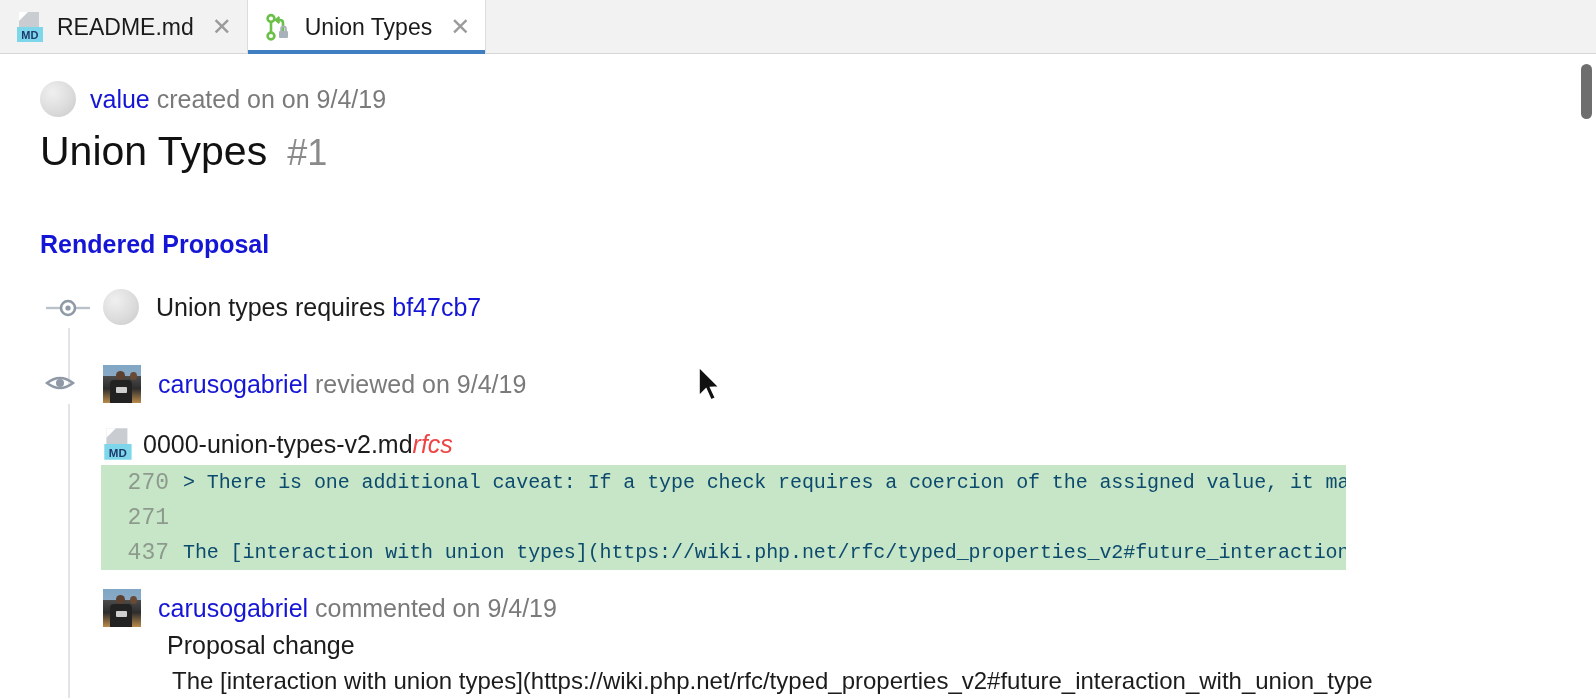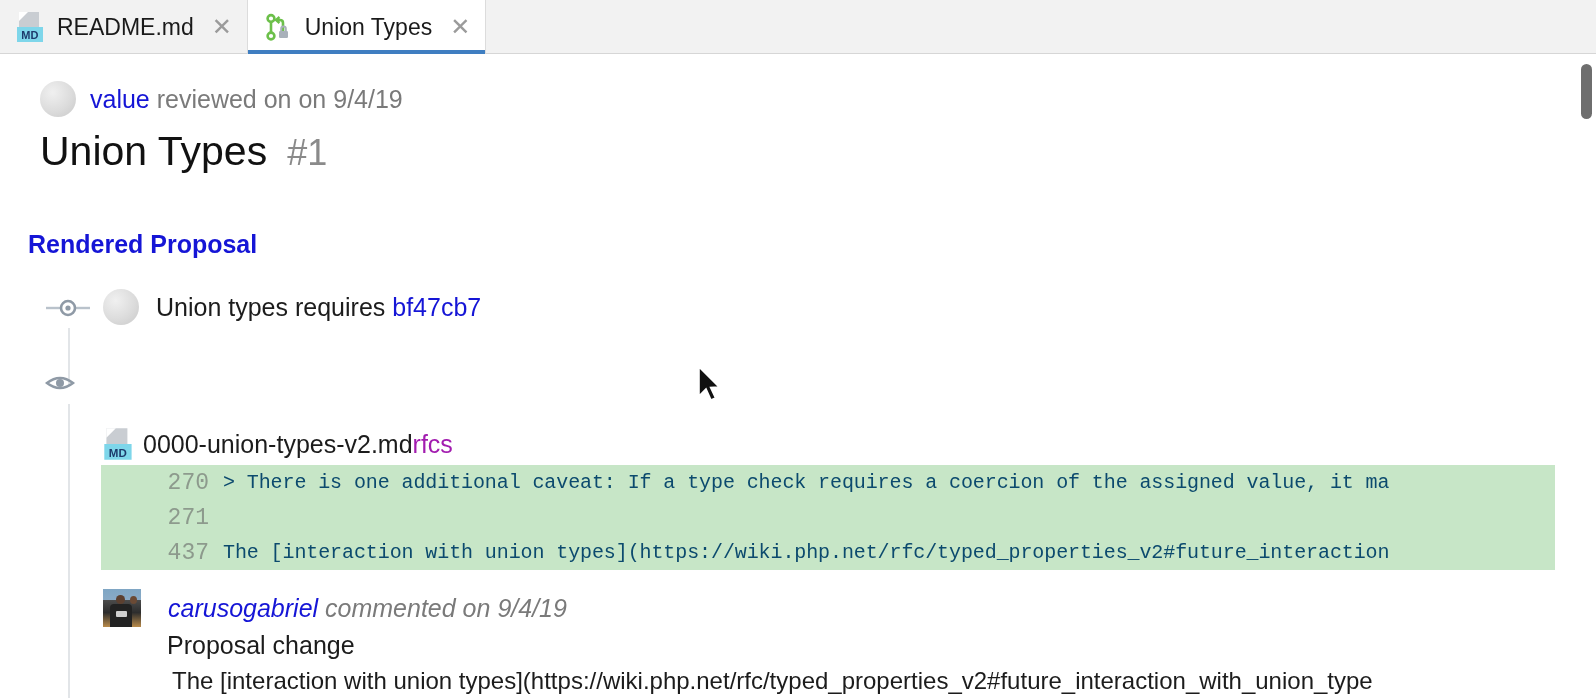--- a/index.html
+++ b/index.html
@@ -120,29 +120,28 @@
     font-size: 24px; color: #1c1c1c;
   }
   .rendered {
     font-size: 25px; font-weight: bold; color: #1515d6;
   }
 
   .commit-text { font-size: 25px; color: #1c1c1c; }
 
   
   .file-hdr { font-size: 25px; color: #1c1c1c; white-space: nowrap; }
-  .file-hdr .repo { color: #a21caf; }
+  .file-hdr .repo { color: #ef4444; font-style: italic; }
 
   
   #diff {
     position: absolute; left: 101px; top: 411px;
-    width: 1454px; height: 105px;
+    width: 1245px; height: 105px;
     background: #c7e6c7;
     overflow: hidden;
-    padding-left: 40px;
   }
   .diff-line { height: 35px; display: flex; align-items: center; white-space: nowrap; }
   .diff-num {
     width: 82px; flex: 0 0 auto; text-align: right; padding-right: 14px;
     font-family: "Liberation Mono", monospace;
     font-size: 23px; color: #8d9a8d;
   }
   .diff-code {
     font-family: "Liberation Mono", monospace;
     font-size: 20px; color: #0c4a6e; letter-spacing: -0.1px;
@@ -197,32 +196,32 @@
 
 <div id="content">
 
   <div class="rail" style="top:274px;height:58px;"></div>
   <div class="rail" style="top:350px;height:294px;"></div>
 
   <div class="row" style="left:40px; top:27px;">
     <span class="avatar-round"></span>
     <span class="hdr-line" style="margin-left:14px;">
       <span class="link">value</span>
-      <span class="muted">reviewed on on</span>
+      <span class="muted">created on on</span>
       <span class="muted">9/4/19</span>
     </span>
   </div>
 
   <div class="row" style="left:40px; top:74px; align-items:baseline;">
     <span class="title-line">Union Types</span>
     <span class="title-num" style="margin-left:20px;">#1</span>
   </div>
 
 
-  <div class="rendered" style="position:absolute; left:28px; top:176px;text-align:center;">Rendered Proposal</div>
+  <div class="rendered" style="position:absolute; left:40px; top:176px;text-align:center;">Rendered Proposal</div>
 
   <div style="position:absolute; left:46px; top:243px;">
     <svg width="44" height="22" viewBox="0 0 44 22">
       <line x1="0" y1="11" x2="14" y2="11" stroke="#b9c2cb" stroke-width="2.4"></line>
       <line x1="30" y1="11" x2="44" y2="11" stroke="#b9c2cb" stroke-width="2.4"></line>
       <circle cx="22" cy="11" r="7" fill="none" stroke="#8f9aa6" stroke-width="2.6"></circle>
       <circle cx="22" cy="11" r="2.6" fill="#8f9aa6"></circle>
     </svg>
   </div>
 
@@ -234,20 +233,33 @@
     </span>
   </div>
 
   <div style="position:absolute; left:45px; top:318px;">
     <svg width="30" height="22" viewBox="0 0 30 22">
       <path d="M2 11 Q15 1 28 11 Q15 21 2 11 Z" fill="none" stroke="#8f9aa6" stroke-width="2.6"></path>
       <circle cx="15" cy="11" r="4" fill="#8f9aa6"></circle>
     </svg>
   </div>
 
+  <div class="row" style="left:103px; top:311px;">
+    <span class="avatar-photo">
+      <span class="head"></span>
+        <span class="head2"></span>
+      <span class="body"></span>
+        <span class="logo"></span>
+    </span>
+    <span class="hdr-line" style="margin-left:17px;">
+      <span class="link">carusogabriel</span>
+      <span class="muted">reviewed on</span>
+      <span class="muted">9/4/19</span>
+    </span>
+  </div>
 
   <div class="row" style="left:104px; top:374px;">
     <span class="md-icon" style="transform:scale(1.05);">
       <span class="page"></span>
       <span class="fold"></span>
       <span class="badge">MD</span>
     </span>
     <span class="file-hdr" style="margin-left:9px;">
       <span>0000-union-types-v2.md</span><span class="repo">rfcs</span>
     </span>
@@ -268,21 +280,21 @@
     </div>
   </div>
 
   <div class="row" style="left:103px; top:535px;">
     <span class="avatar-photo">
       <span class="head"></span>
         <span class="head2"></span>
       <span class="body"></span>
         <span class="logo"></span>
     </span>
-    <span class="hdr-line" style="margin-left:27px;font-style:italic;">
+    <span class="hdr-line" style="margin-left:17px;">
       <span class="link">carusogabriel</span>
       <span class="muted">commented on</span>
       <span class="muted">9/4/19</span>
     </span>
   </div>
 
   <div class="comment-body" style="position:absolute; left:167px; top:577px;">Proposal change</div>
 
   <div class="comment-code" style="position:absolute; left:172px; top:613px;">The [interaction with union types](https://wiki.php.net/rfc/typed_properties_v2#future_interaction_with_union_type</div>
 

